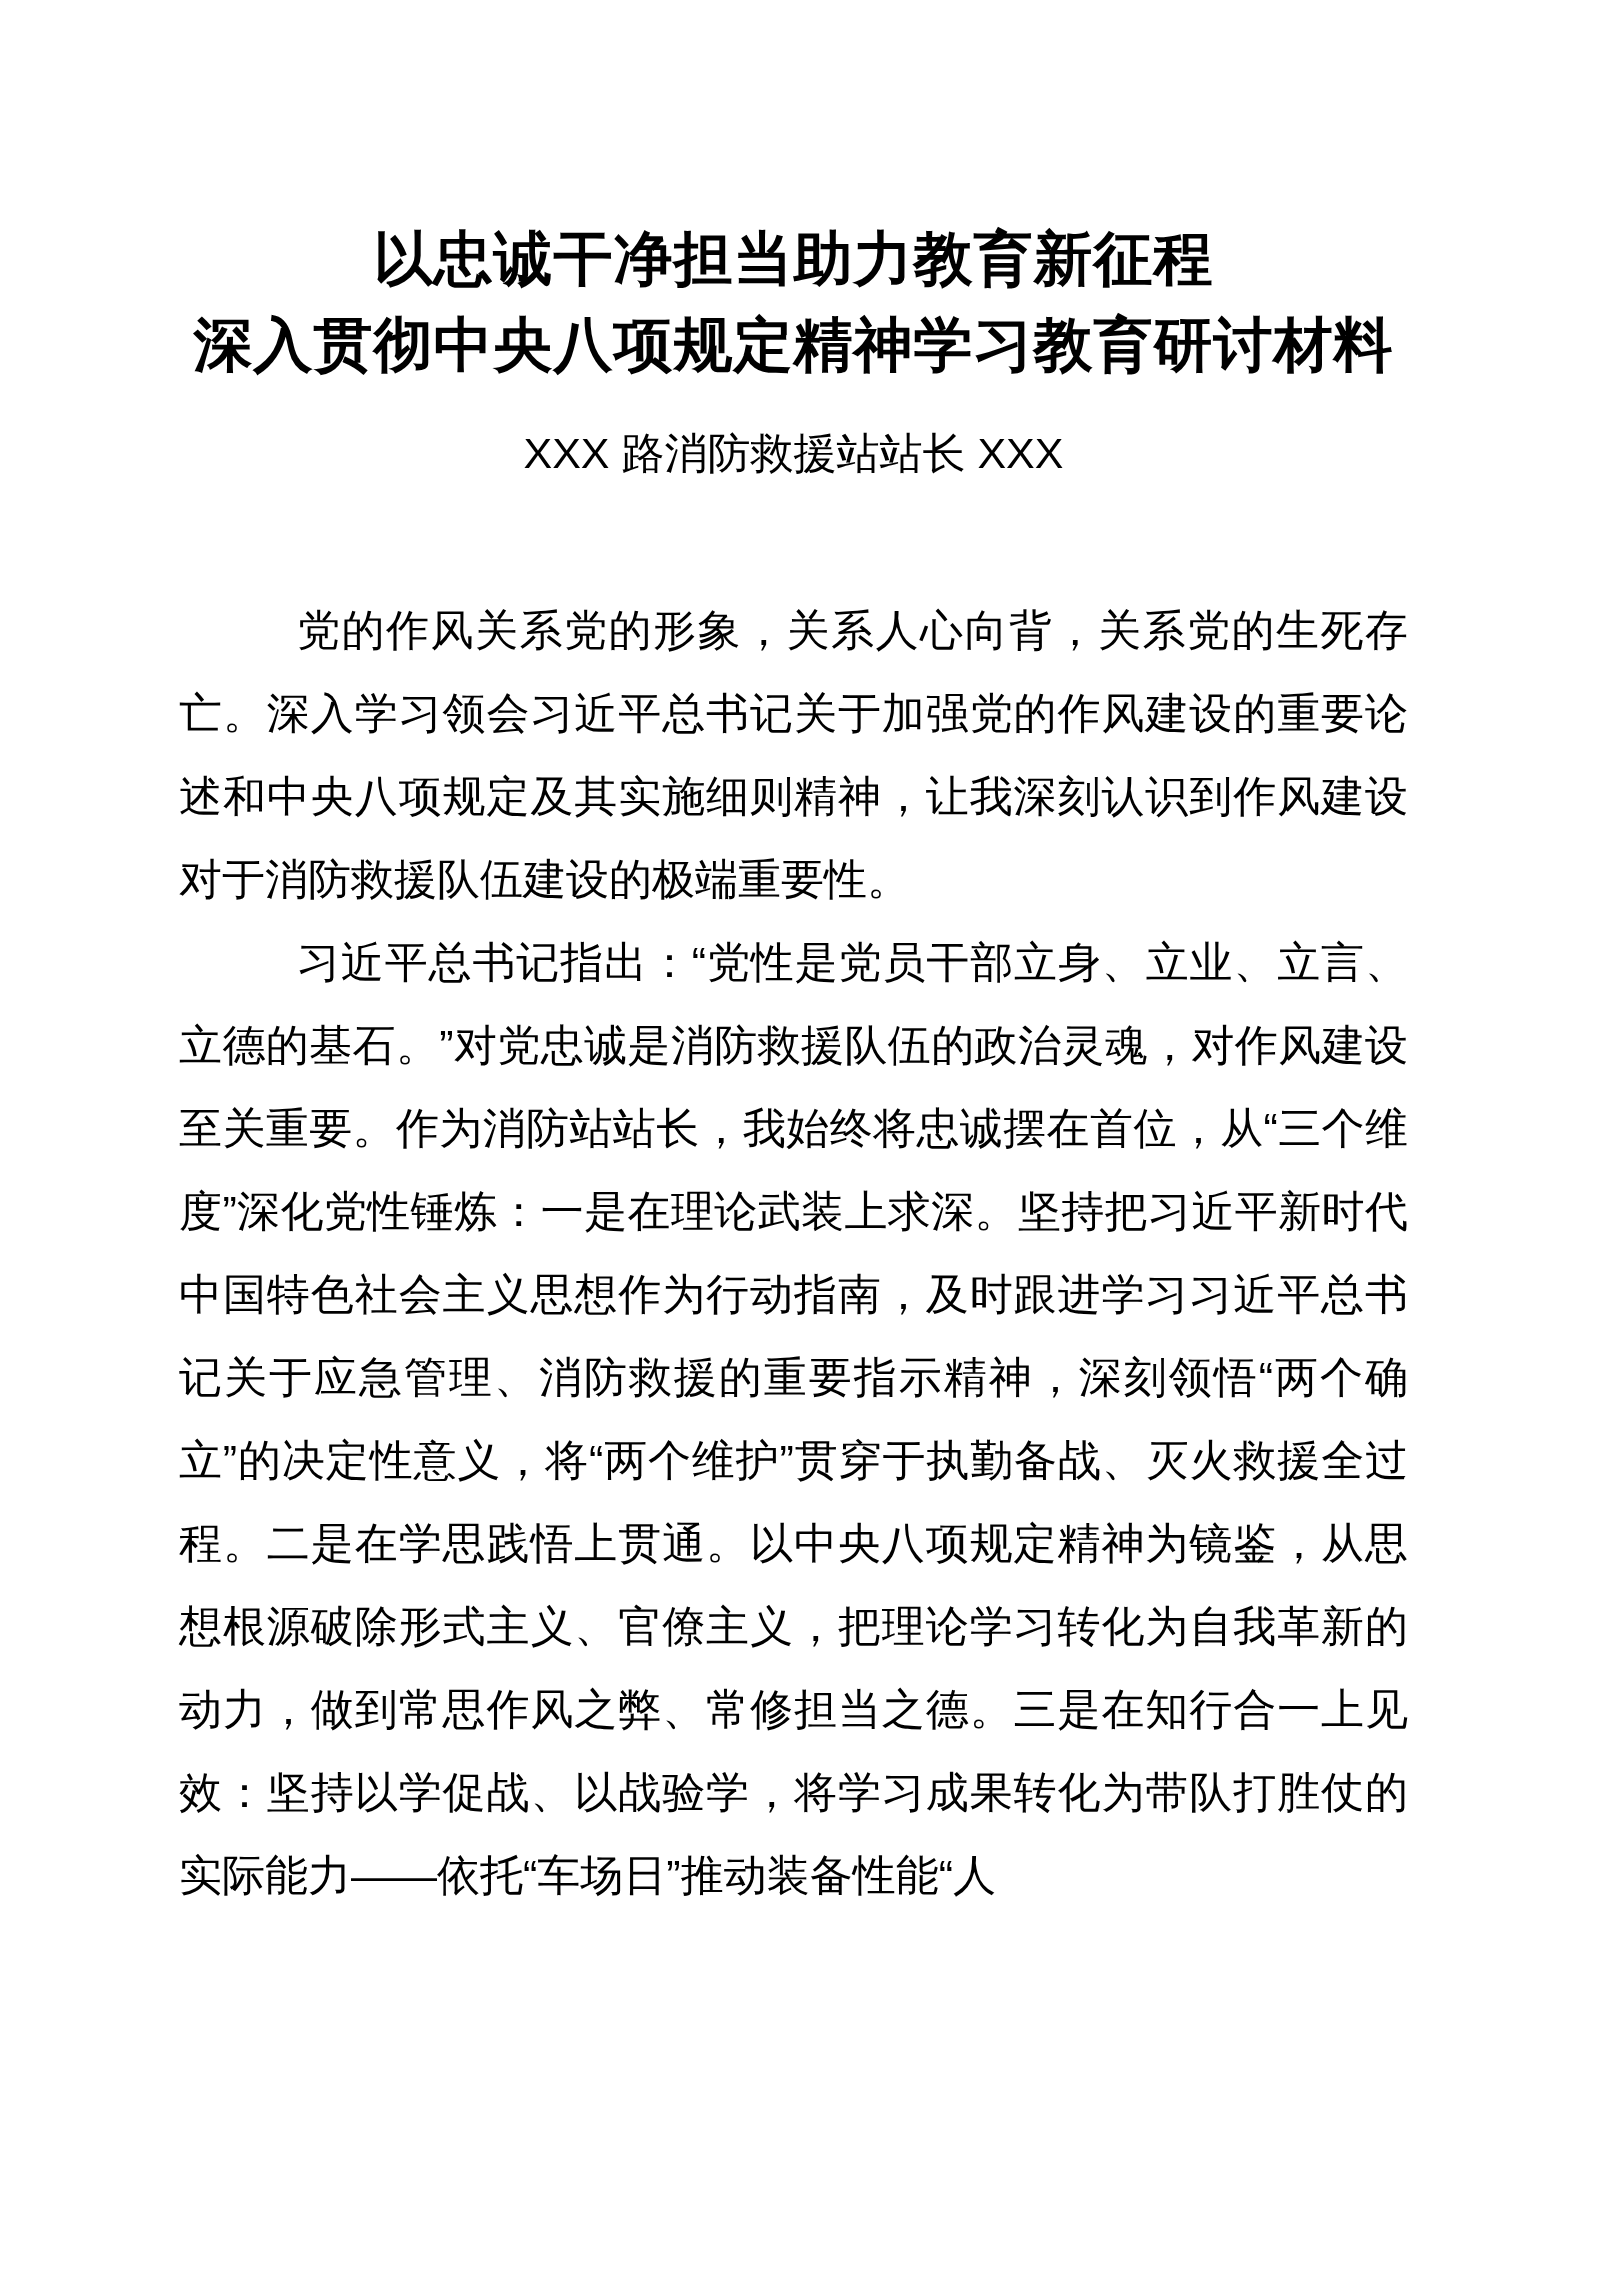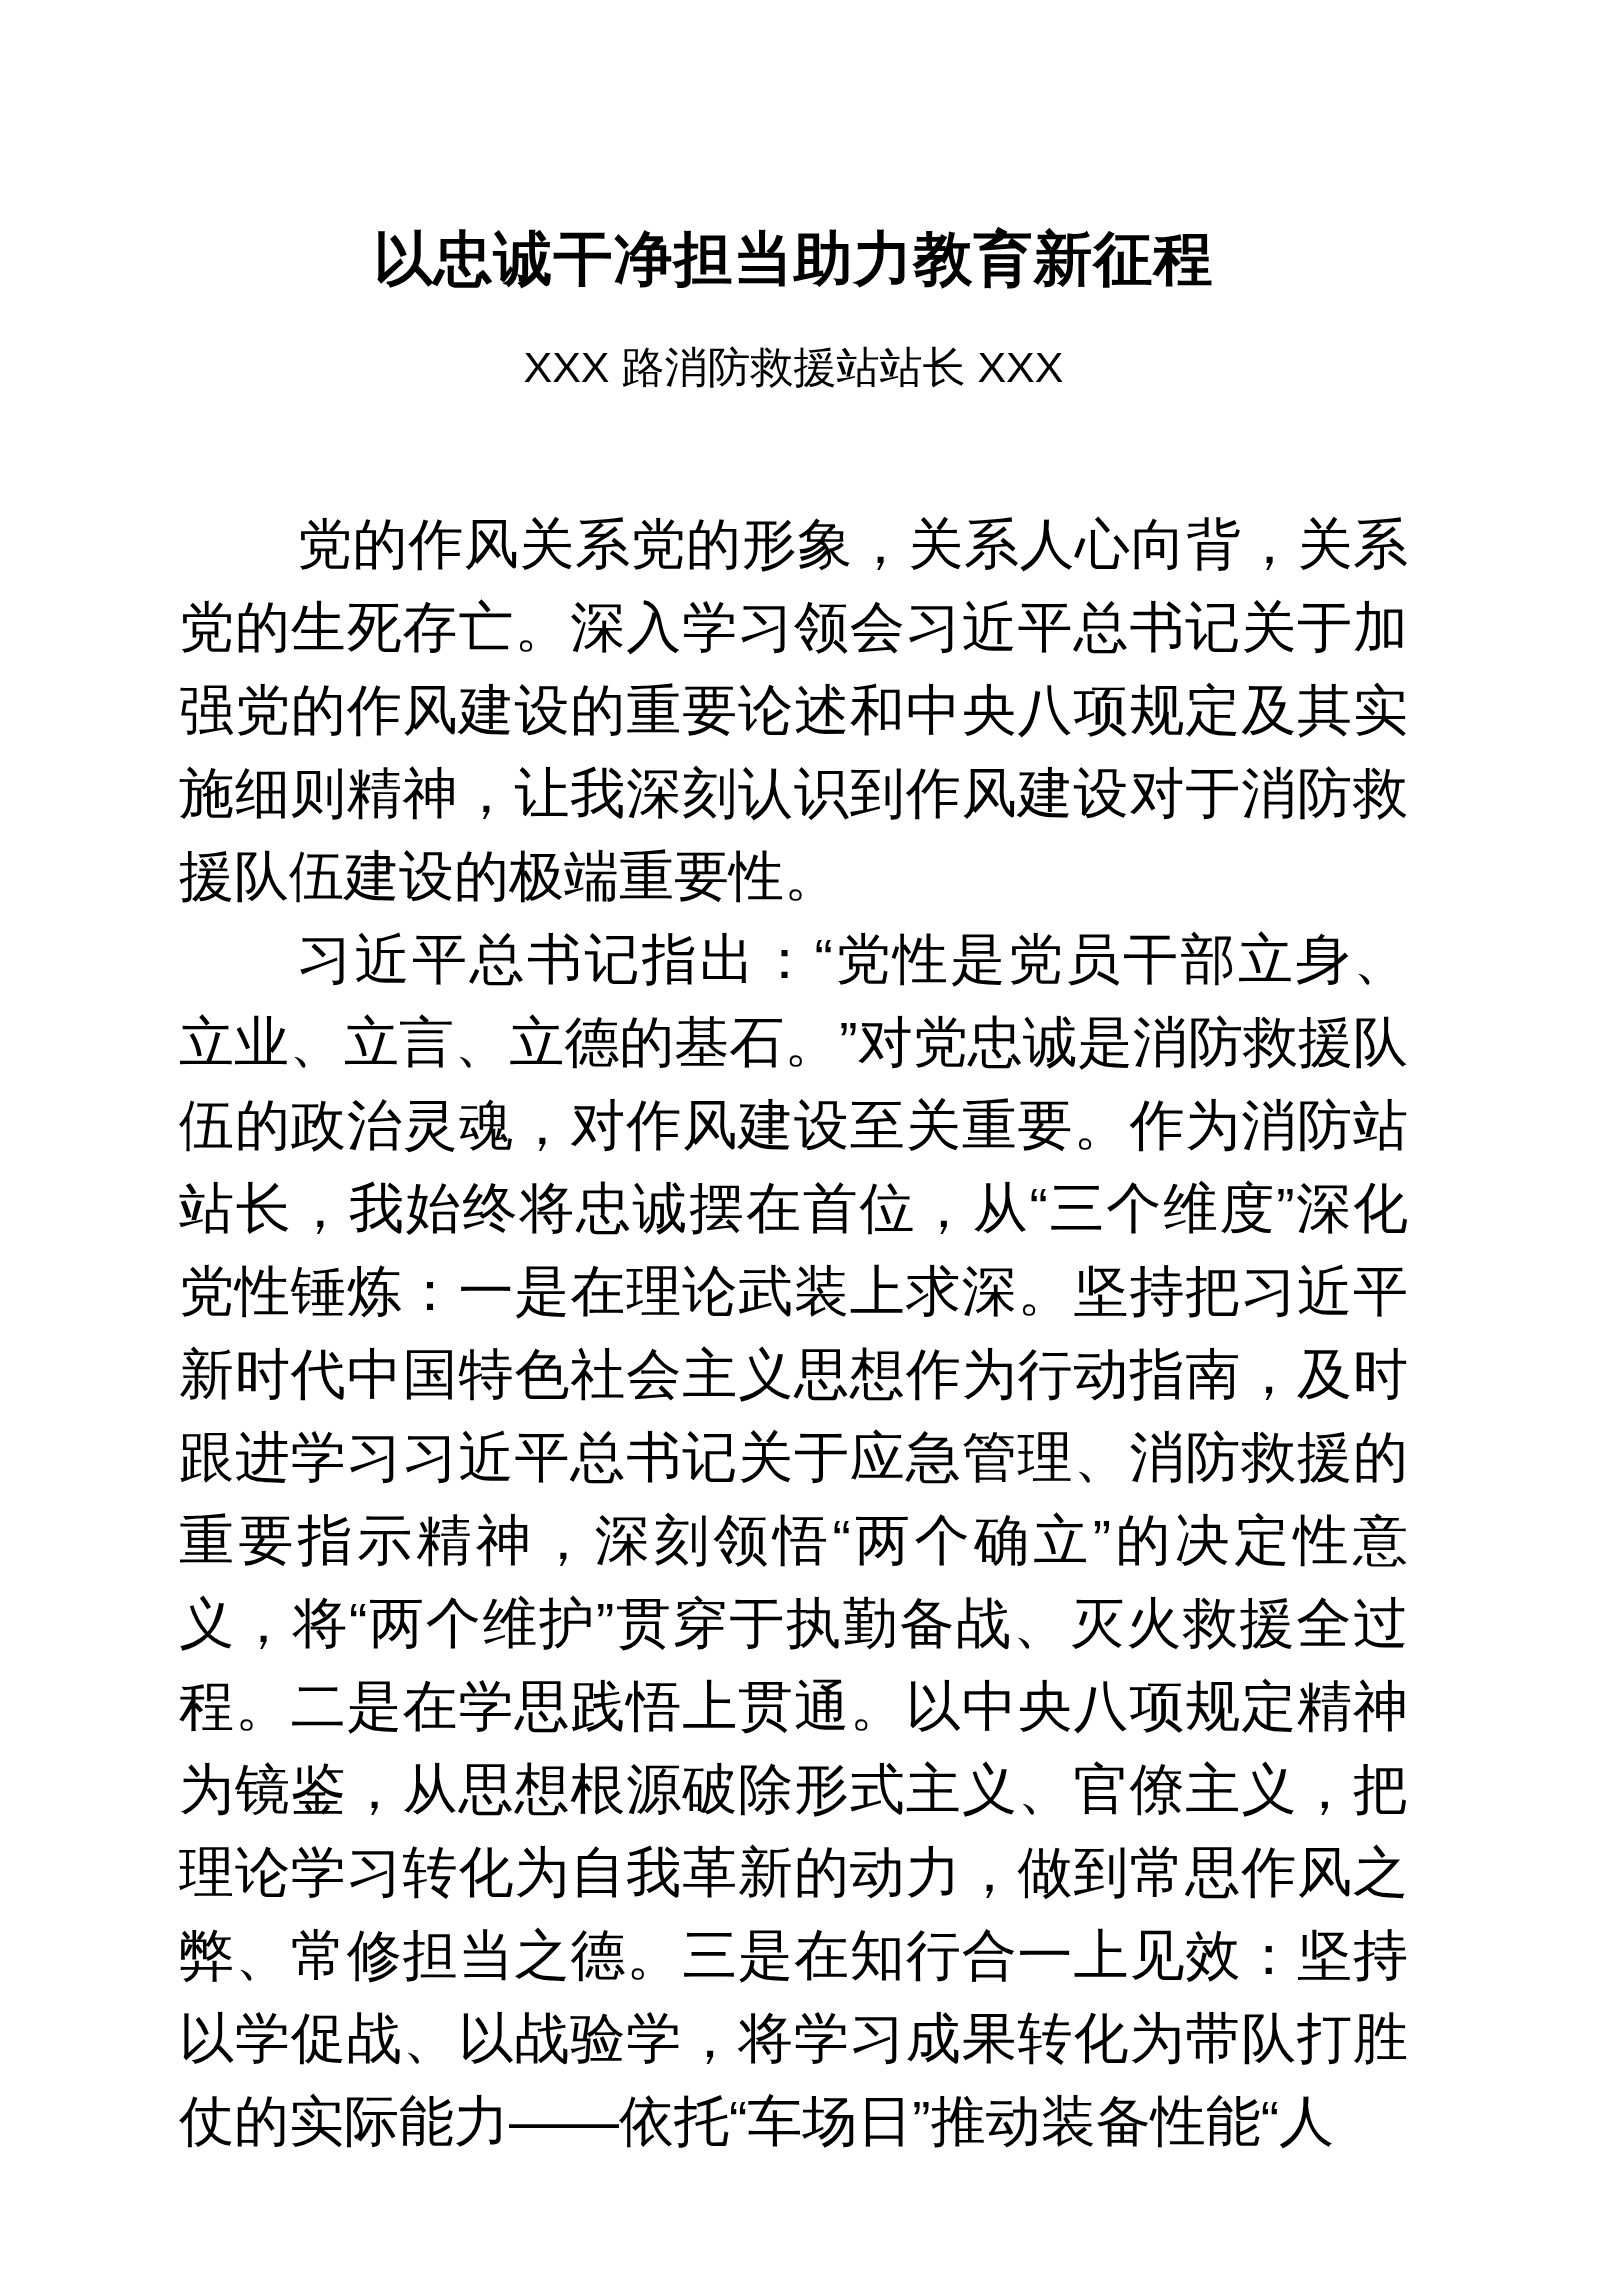--- a/index.html
+++ b/index.html
@@ -39,35 +39,36 @@
     font-size: 43px;
     font-weight: 400;
     line-height: 51px;
   }
   .body-block {
     margin-top: 110px;
     width: 1229px;
   }
   .para {
     margin: 0;
-    font-size: 55px;
+    font-size: 43px;
     line-height: 83px;
     text-align: justify;
     text-indent: 118px;
     word-break: break-all;
     overflow-wrap: break-word;
   }
 </style>
 </head>
 <body>
 
 <div class="page">
 
   <div class="title-block">
     <div class="title-line">以忠诚干净担当助力教育新征程</div>
+    <div class="title-line">深入贯彻中央八项规定精神学习教育研讨材料</div>
   </div>
 
   <div class="byline">XXX 路消防救援站站长 XXX</div>
 
   <div class="body-block">
     <p class="para">党的作风关系党的形象，关系人心向背，关系党的生死存亡。深入学习领会习近平总书记关于加强党的作风建设的重要论述和中央八项规定及其实施细则精神，让我深刻认识到作风建设对于消防救援队伍建设的极端重要性。</p>
     <p class="para">习近平总书记指出：“党性是党员干部立身、立业、立言、立德的基石。”对党忠诚是消防救援队伍的政治灵魂，对作风建设至关重要。作为消防站站长，我始终将忠诚摆在首位，从“三个维度”深化党性锤炼：一是在理论武装上求深。坚持把习近平新时代中国特色社会主义思想作为行动指南，及时跟进学习习近平总书记关于应急管理、消防救援的重要指示精神，深刻领悟“两个确立”的决定性意义，将“两个维护”贯穿于执勤备战、灭火救援全过程。二是在学思践悟上贯通。以中央八项规定精神为镜鉴，从思想根源破除形式主义、官僚主义，把理论学习转化为自我革新的动力，做到常思作风之弊、常修担当之德。三是在知行合一上见效：坚持以学促战、以战验学，将学习成果转化为带队打胜仗的实际能力——依托“车场日”推动装备性能“人</p>
   </div>
 
 </div>

